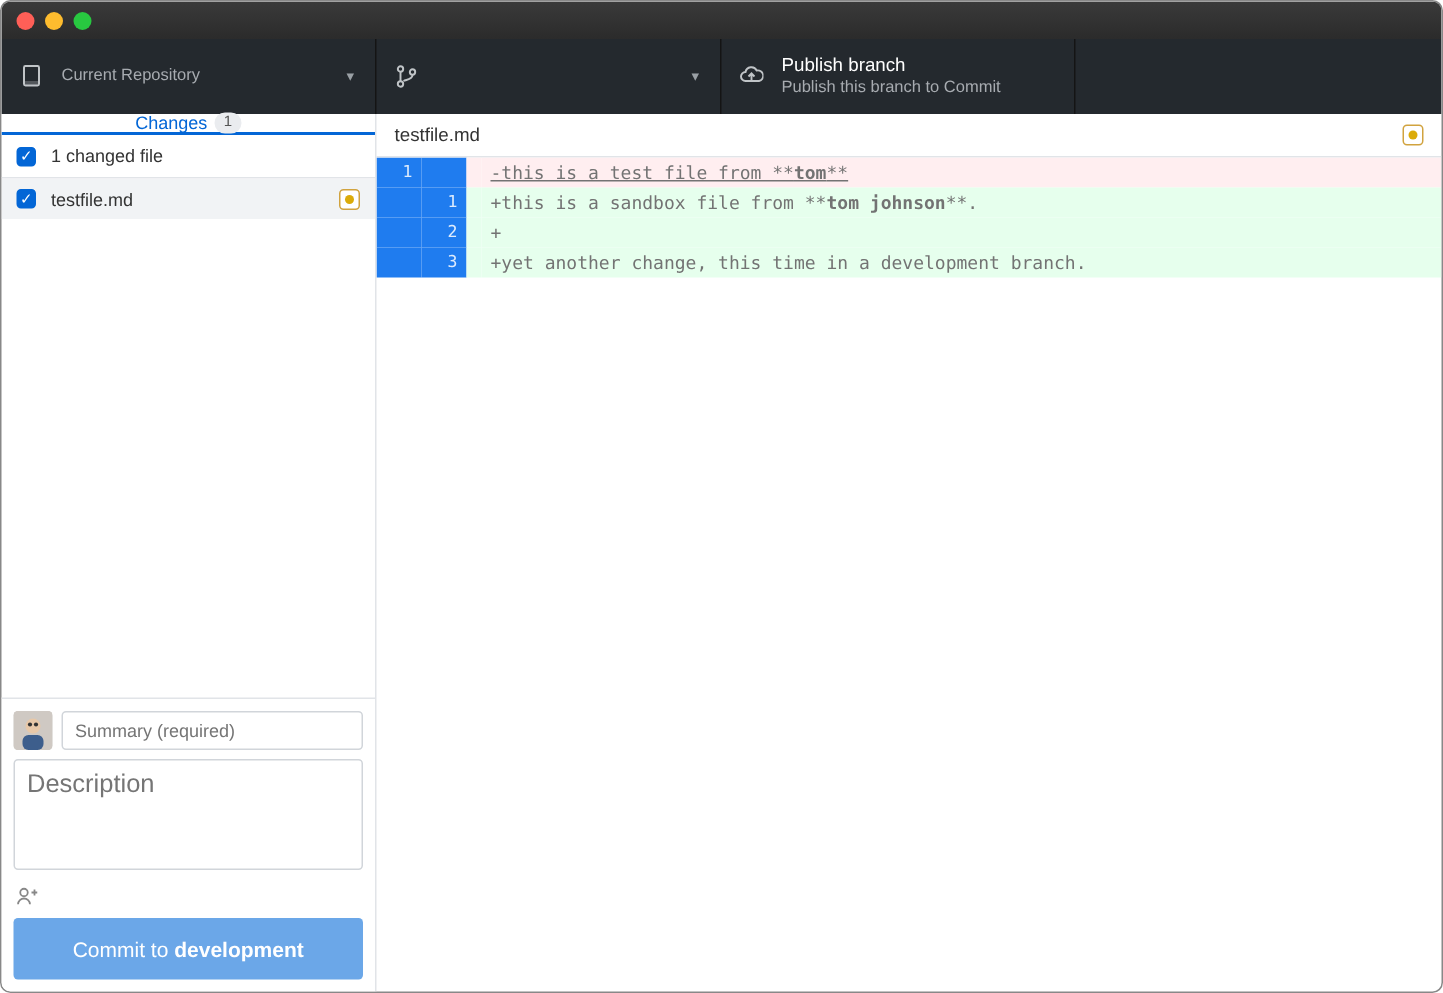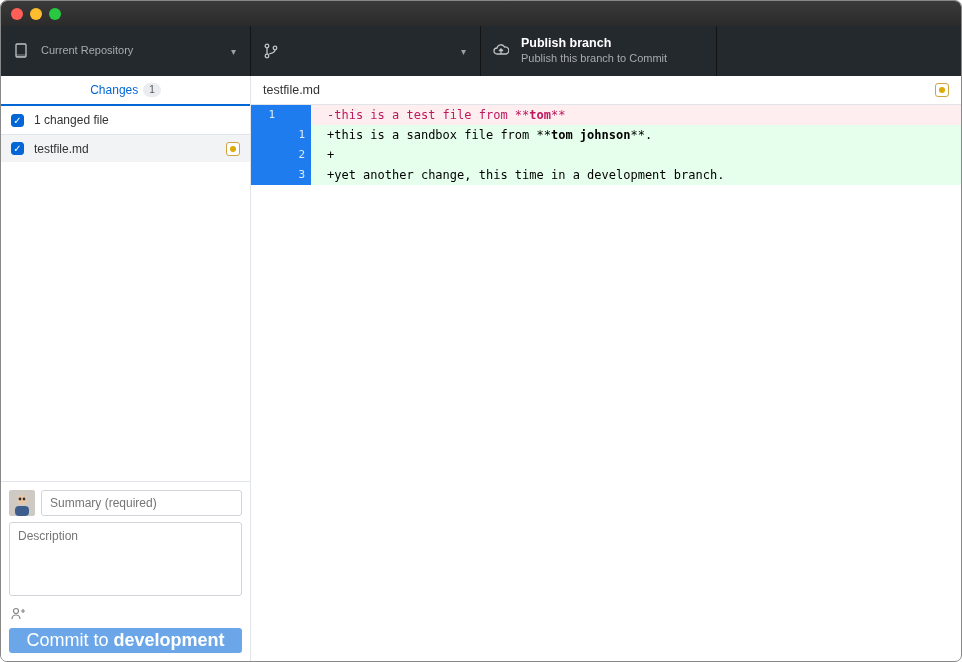--- a/index.html
+++ b/index.html
@@ -7,57 +7,57 @@
 .window { width: 962px; height: 662px; border: 1px solid #888; border-radius: 7px; overflow: hidden; display: flex; flex-direction: column; background: #fff; position: relative; }
 .titlebar { height: 25px; background: linear-gradient(#3a3a3a,#2b2b2b); display: flex; align-items: center; padding-left: 10px; gap: 7px; flex-shrink: 0; }
 .tl-btn { width: 12px; height: 12px; border-radius: 50%; }
 .tl-red { background: #ff5f57; } .tl-yel { background: #febc2e; } .tl-grn { background: #28c840; }
 .toolbar { height: 50px; background: #24292e; display: flex; flex-shrink: 0; color: #cfd3d6; }
 .tb-sec { border-right: 1px solid #141414; display: flex; align-items: center; padding: 0 12px; position: relative; }
 .tb-sec.repo { width: 250px; justify-content: space-between; } .tb-sec.branch { width: 230px; } .tb-sec.publish { width: 236px; }
 .tb-icon { width: 18px; height: 18px; margin-right: 10px; color: #c0c4c7; flex-shrink: 0; display:flex; align-items:center; }
 .tb-icon svg { width: 16px; height: 16px; fill: currentColor; }
 .tb-txt { flex: 1; line-height: 1.25; }
-.tb-label { font-size: 11px; color: #a7abb0; } .tb-value { font-size: 12.5px; font-weight: 700; color: #fff; }
+.tb-label { font-size: 11px; color: #a7abb0; } .tb-value { font-size: 12.5px; font-weight: 400; color: #fff; }
 .tb-caret { position: absolute; right: 14px; top: 50%; transform: translateY(-50%); color: #9aa0a5; font-size: 10px; }
 .main { flex: 1; display: flex; min-height: 0; }
 .sidebar { width: 250px; border-right: 1px solid #e1e4e8; display: flex; flex-direction: column; }
-.tabs { display: flex; height: 30px; border-bottom: 1px solid #e1e4e8; background: #fff; }
+.tabs { display: flex; height: 14px; border-bottom: 1px solid #e1e4e8; background: #fff; }
 .tab { flex: 1; display: flex; align-items: center; justify-content: center; font-size: 12px; color: #555; cursor: pointer; gap: 5px; }
 .tab.active { color: #0366d6; border-bottom: 2px solid #0366d6; margin-bottom: -1px; font-weight: 500;}
 .count { background: #eaecef; color: #555; border-radius: 8px; padding: 0 6px; font-size: 10px; line-height: 14px; }
 .summary-row { height: 29px; display: flex; align-items: center; border-bottom: 1px solid #e1e4e8; padding: 0 10px; gap: 10px; font-size: 12px; color: #333; }
 .checkbox { width: 13px; height: 13px; border-radius: 3px; border: 1px solid #0366d6; background: #0366d6; display: flex; align-items: center; justify-content: center; color: #fff; font-size: 10px; flex-shrink: 0; }
 .summary-text { flex: 1; }
 .file-row { height: 27px; display: flex; align-items: center; padding: 0 10px; gap: 10px; background: #f1f3f5; font-size: 12px; }
 .status-dot { width: 14px; height: 14px; border: 1px solid #d1a33f; border-radius: 3px; background: #fff; display: flex; align-items: center; justify-content: center; flex-shrink: 0; }
 .status-dot::after { content: ""; width: 6px; height: 6px; background: #dbab09; border-radius: 50%; }
 .filelist { flex: 1; overflow: auto; }
 .commit-area { border-top: 1px solid #e1e4e8; padding: 8px; display: flex; flex-direction: column; gap: 6px; background: #fff; }
 .summary-input-row { display: flex; gap: 6px; align-items: flex-end; }
 .avatar { width: 26px; height: 26px; border-radius: 3px; background: #d0cdc8; flex-shrink: 0; overflow: hidden; }
 .avatar svg { width:100%; height:100%; }
 .text-input { flex: 1; height: 26px; border: 1px solid #d1d5da; border-radius: 3px; padding: 0 8px; font-size: 12px; color: #6a737d; background: #fff; }
-.desc-input { width: 100%; height: 74px; border: 1px solid #d1d5da; border-radius: 3px; padding: 6px 8px; font-size: 12px; color: #6a737d; resize: none; font-family: inherit; }
+.desc-input { width: 100%; height: 74px; border: 1px solid #d1d5da; border-radius: 3px; padding: 6px 8px; font-size: 17px; color: #6a737d; resize: none; font-family: inherit; }
 .coauthor { color: #888; font-size: 14px; padding: 2px 0 2px 2px; }
-.commit-btn { height: 25px; background: #6ba7e8; color: #fff; border: none; border-radius: 3px; font-size: 18px; cursor: pointer; }
+.commit-btn { height: 41px; background: #6ba7e8; color: #fff; border: none; border-radius: 3px; font-size: 14px; cursor: pointer; }
 .commit-btn b { font-weight: 600; }
 .diff { flex: 1; display: flex; flex-direction: column; min-width: 0; }
 .diff-header { height: 29px; border-bottom: 1px solid #e1e4e8; display: flex; align-items: center; padding: 0 12px; font-size: 12.5px; color: #333; }
 .diff-header .fname { flex: 1; }
 .diff-body { flex: 1; overflow: auto; font-family: ui-monospace, SFMono-Regular, Menlo, monospace; font-size: 12px; }
 .drow { display: flex; height: 20px; line-height: 20px; }
 .gut { width: 30px; text-align: right; padding-right: 6px; color: rgba(255,255,255,0.85); font-size: 11px; user-select: none; }
 .gut.old { background: #1f7cef; } .gut.new { background: #1f7cef; }
 .marker { width: 10px; background: #e6ffed; }
 .marker.del { background: #ffeef0; } .marker.hunk { background: #f1f8ff; }
 .code { flex: 1; padding-left: 6px; white-space: pre; }
 .code.hunk { background: #f1f8ff; color: #88929d; }
-.code.del { background: #ffeef0; color: #be185d; }
-.code.add { background: #e6ffed; color: #000000; }
+.code.del { background: #ffeef0; color: #737373; text-decoration: underline; }
+.code.add { background: #e6ffed; color: #737373; }
 .drow.hunk .gut { background: transparent; color: transparent; }
 .drow.hunk .gut.old, .drow.hunk .gut.new { background: #dbe9f9; }
 .code b { font-weight: 700; }
 </style>
 </head>
 <body>
 
 <div class="window">
 
   <div class="titlebar">

